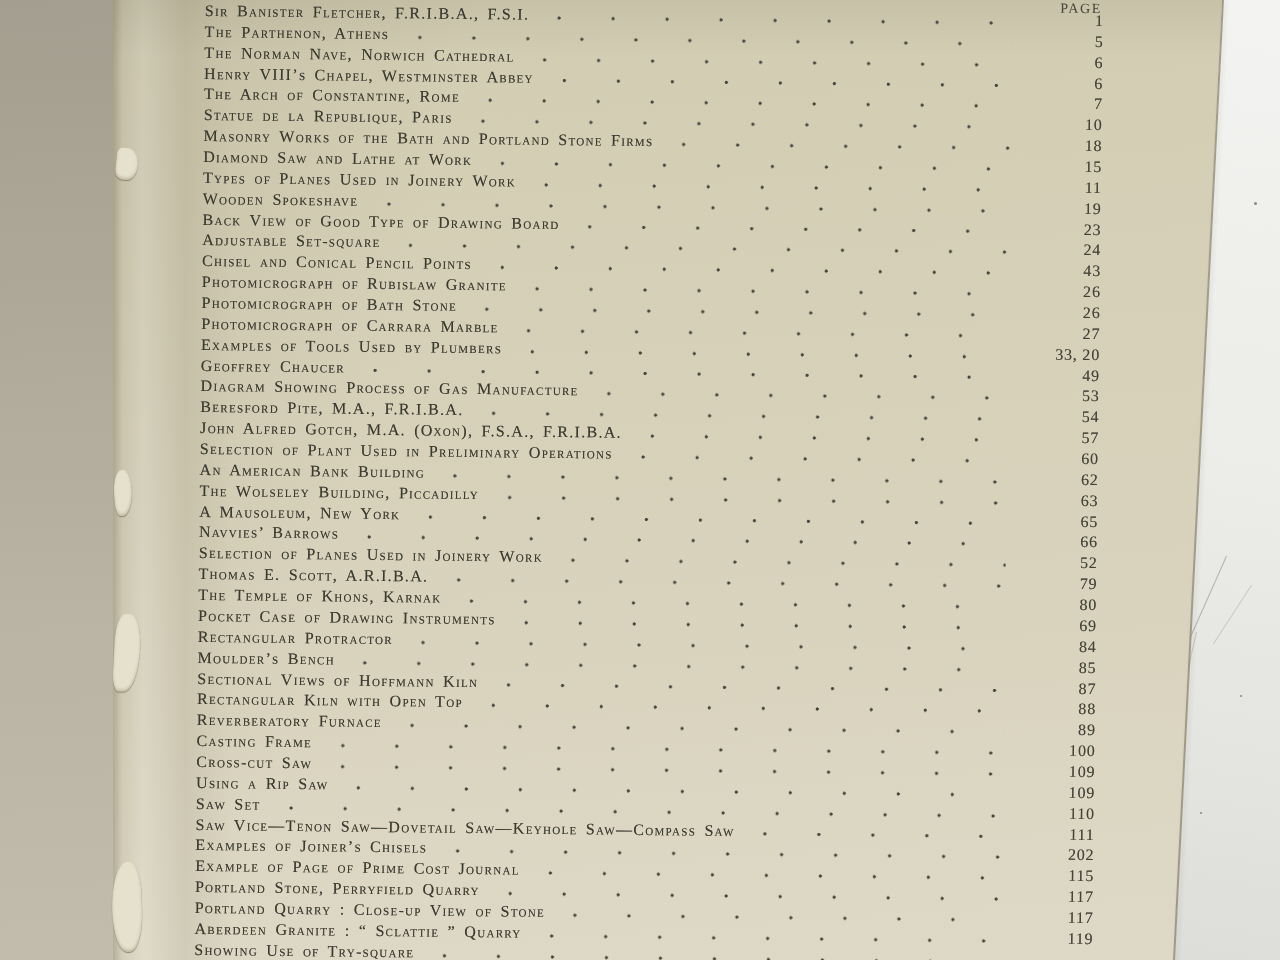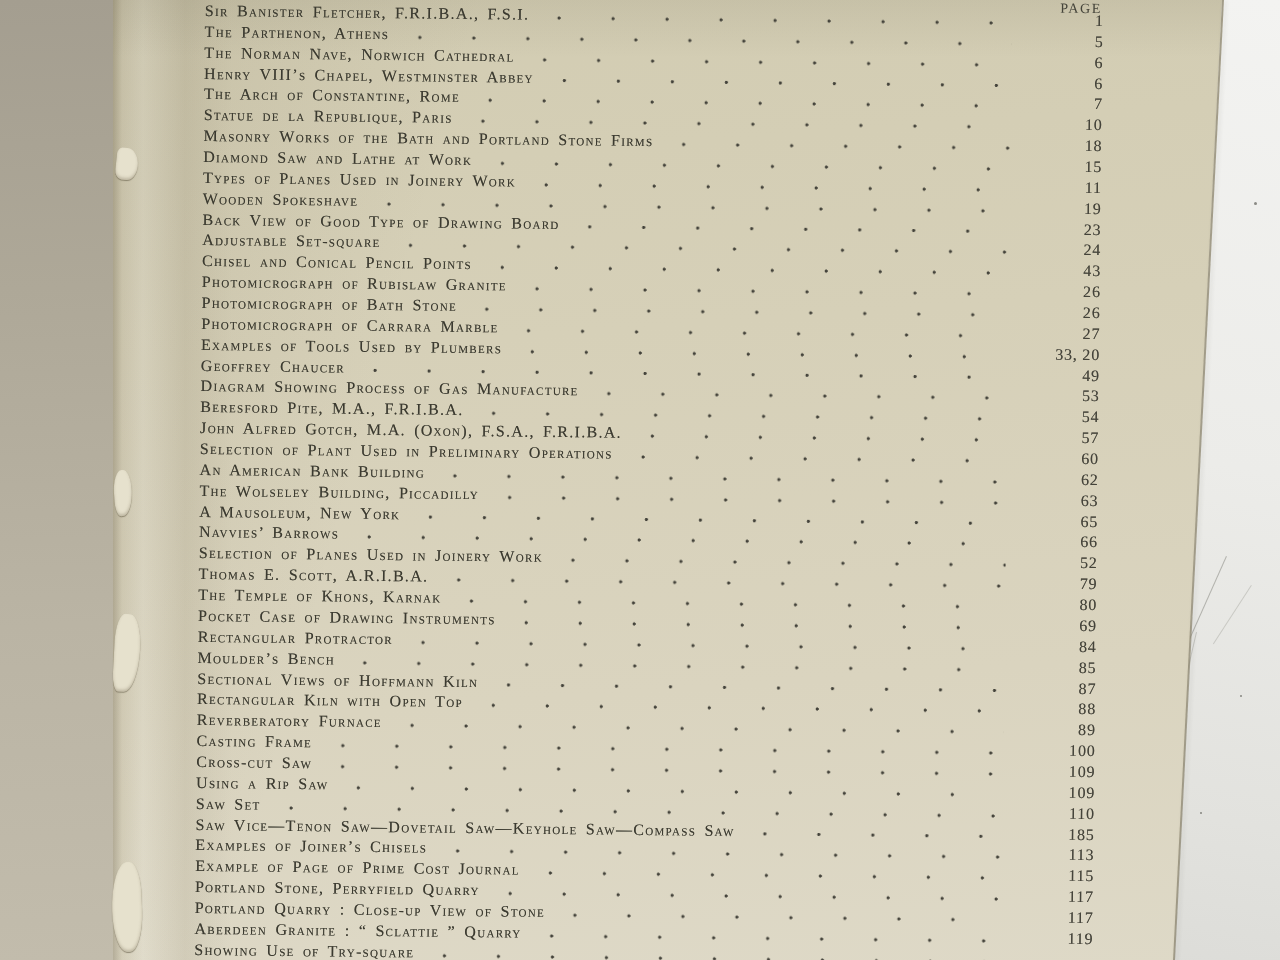--- a/index.html
+++ b/index.html
@@ -305,27 +305,27 @@
 
   <div class="row">
     <span class="t">Saw Set</span>
     <span class="lead"></span>
     <span class="p">110</span>
   </div>
 
   <div class="row">
     <span class="t">Saw Vice—Tenon Saw—Dovetail Saw—Keyhole Saw—Compass Saw</span>
     <span class="lead"></span>
-    <span class="p">185</span>
+    <span class="p">111</span>
   </div>
 
   <div class="row">
     <span class="t">Examples of Joiner’s Chisels</span>
     <span class="lead"></span>
-    <span class="p">113</span>
+    <span class="p">202</span>
   </div>
 
   <div class="row">
     <span class="t">Example of Page of Prime Cost Journal</span>
     <span class="lead"></span>
     <span class="p">115</span>
   </div>
 
   <div class="row">
     <span class="t">Portland Stone, Perryfield Quarry</span>

